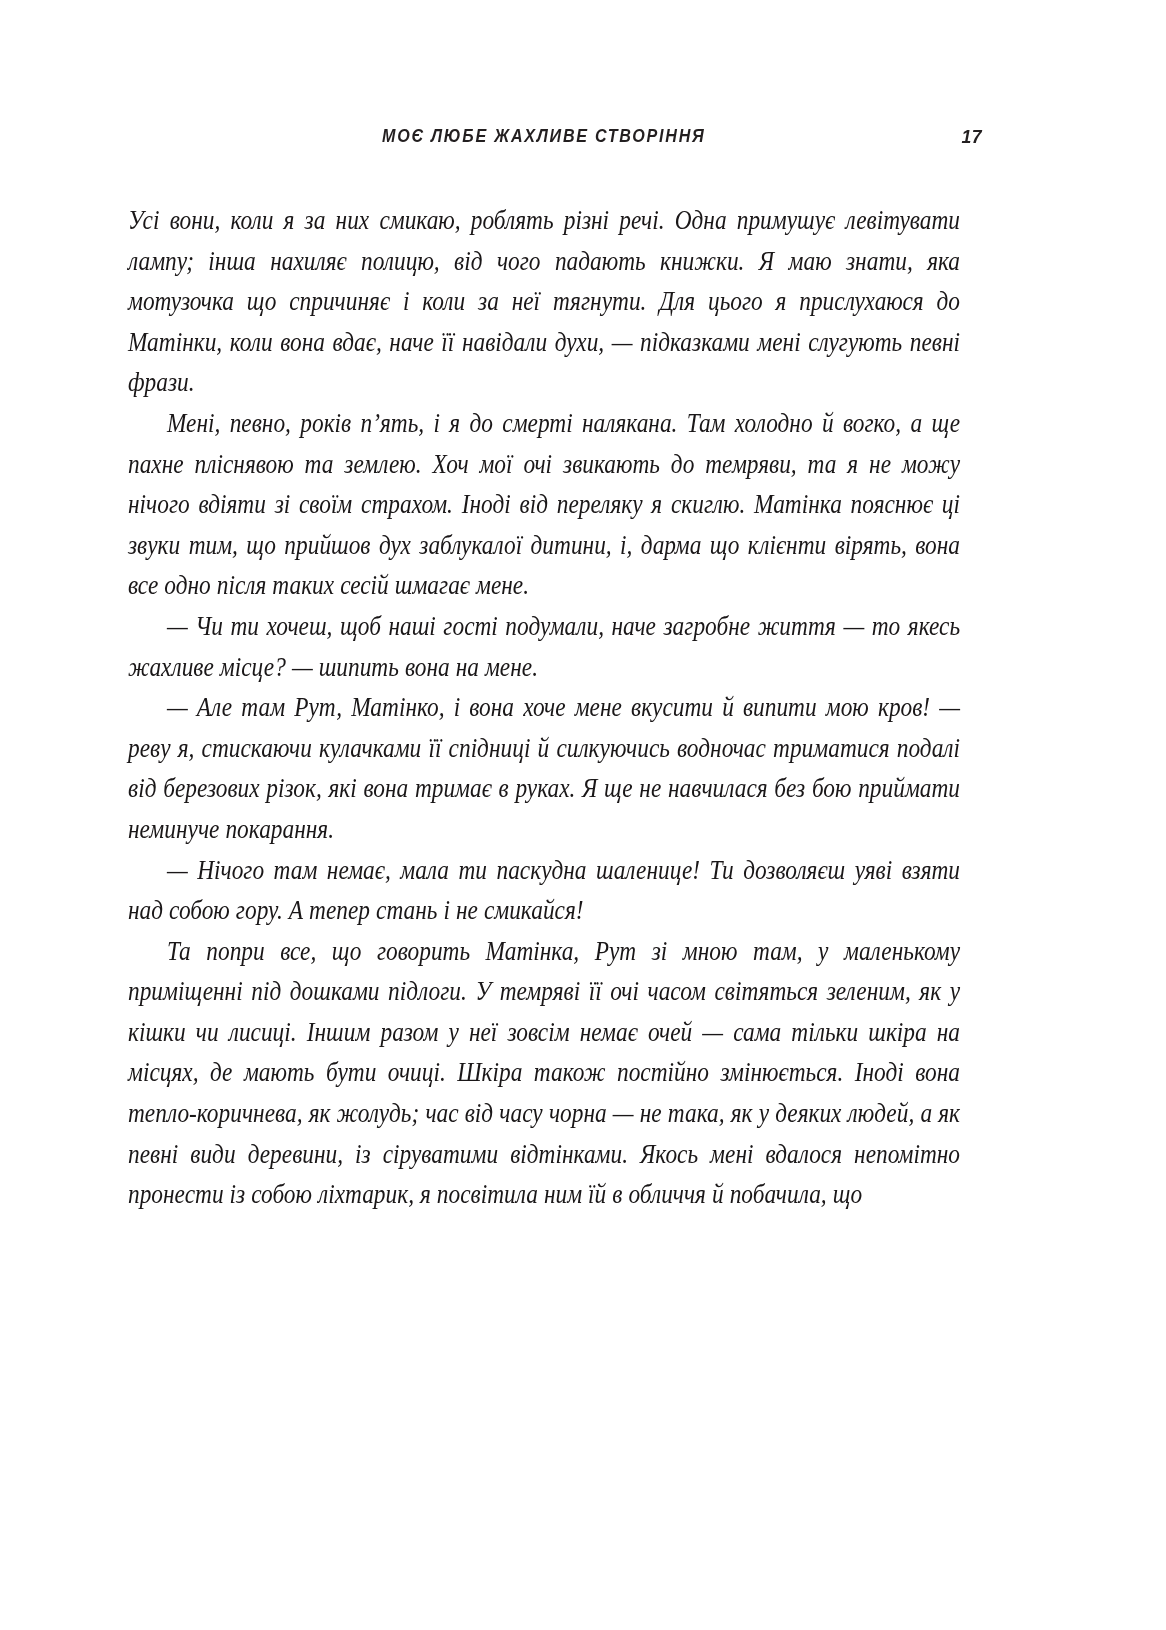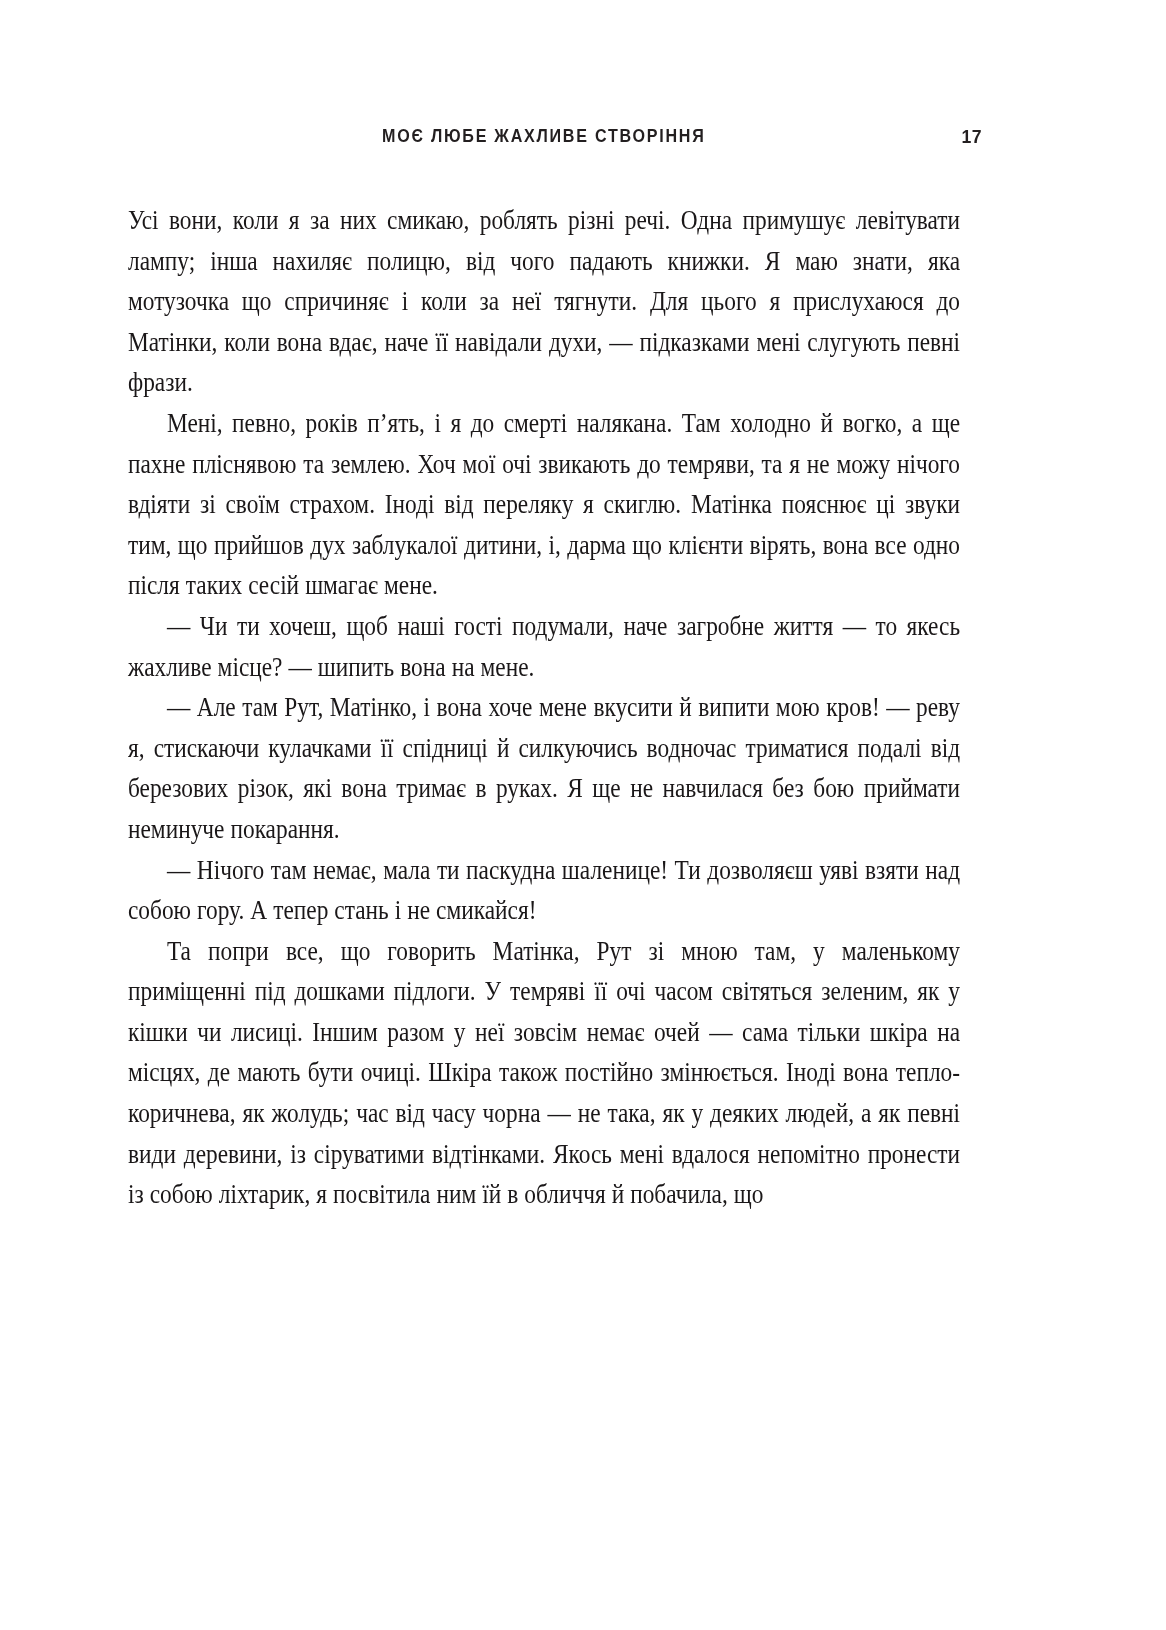--- a/index.html
+++ b/index.html
@@ -9,20 +9,21 @@
     background: #ffffff;
   }
 
   .page {
     position: relative;
     width: 1166px;
     height: 1268px;
     background: #ffffff;
     box-sizing: border-box;
     overflow: hidden;
+    font-style: italic;
   }
 
   
   .running-header {
     position: absolute;
     left: 128px;
     right: 206px;       
     top: 126px;
     height: 26px;
     display: flex;

